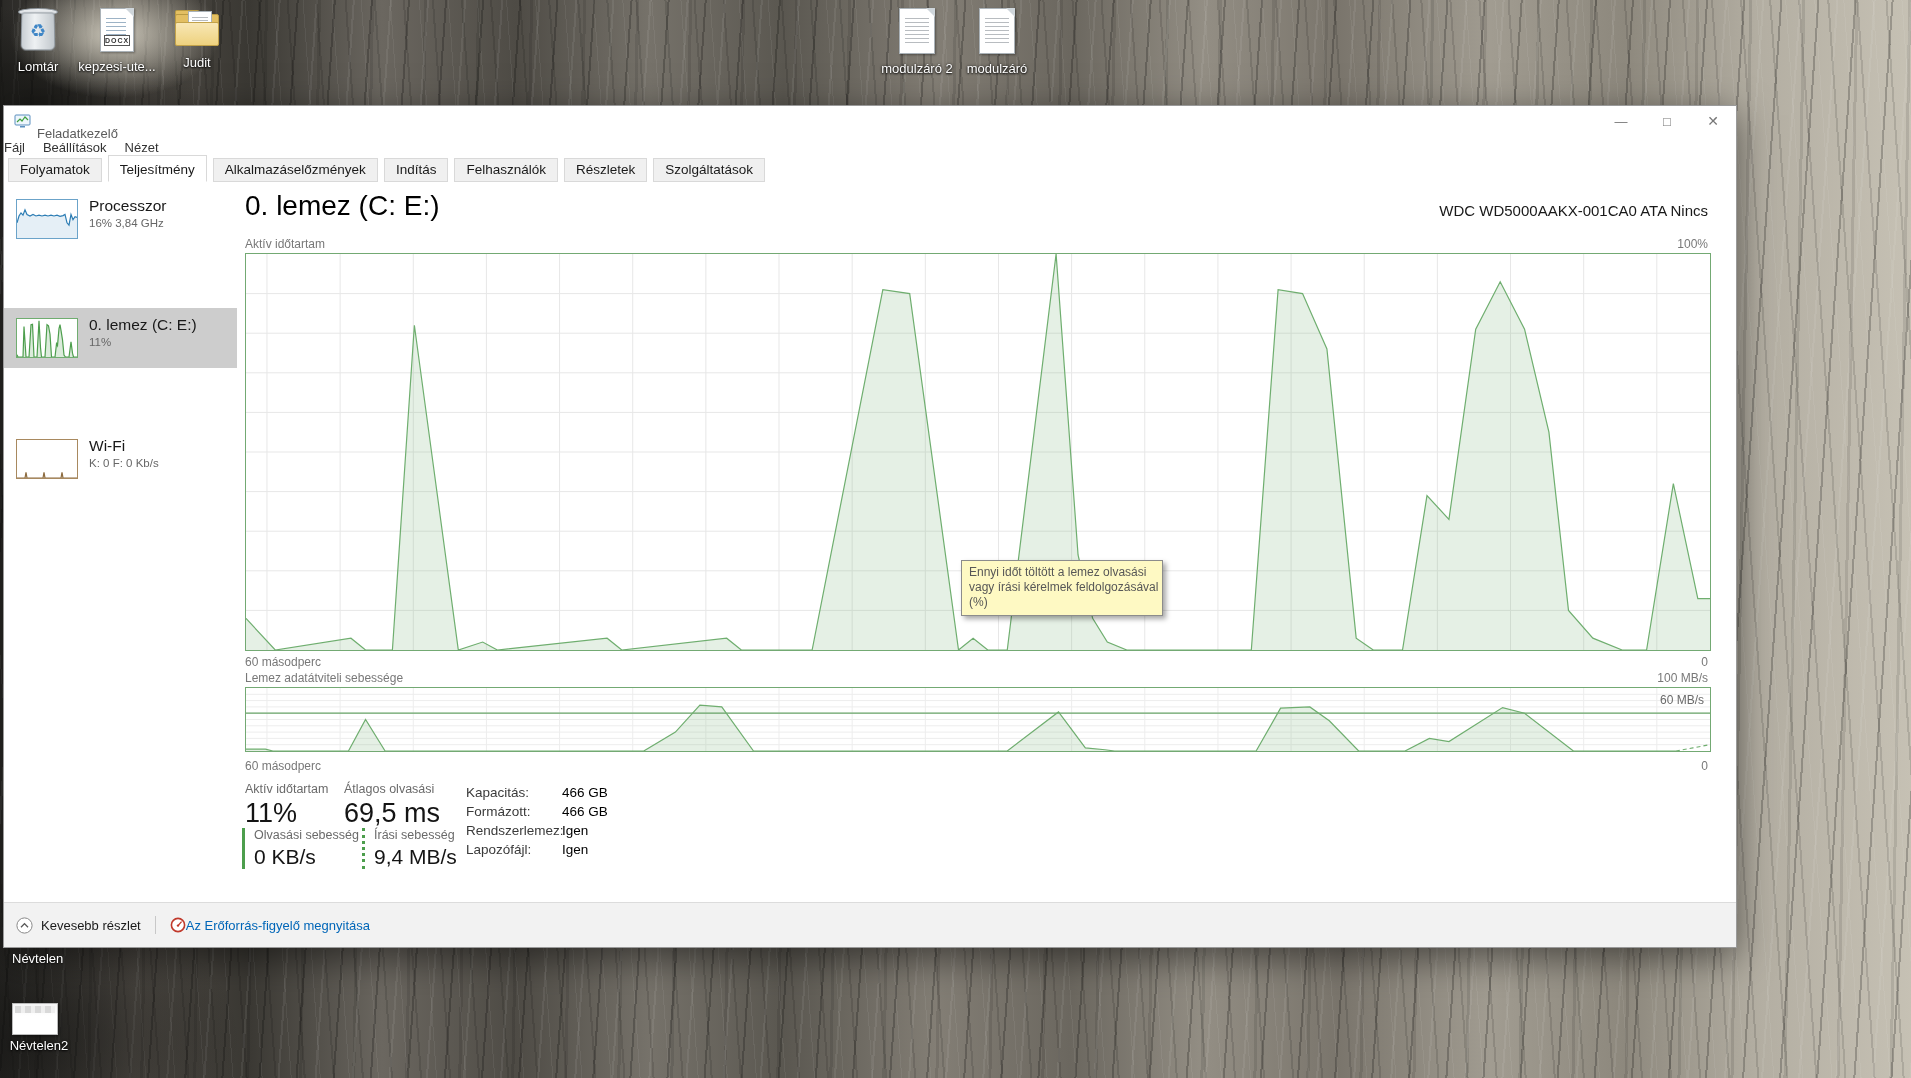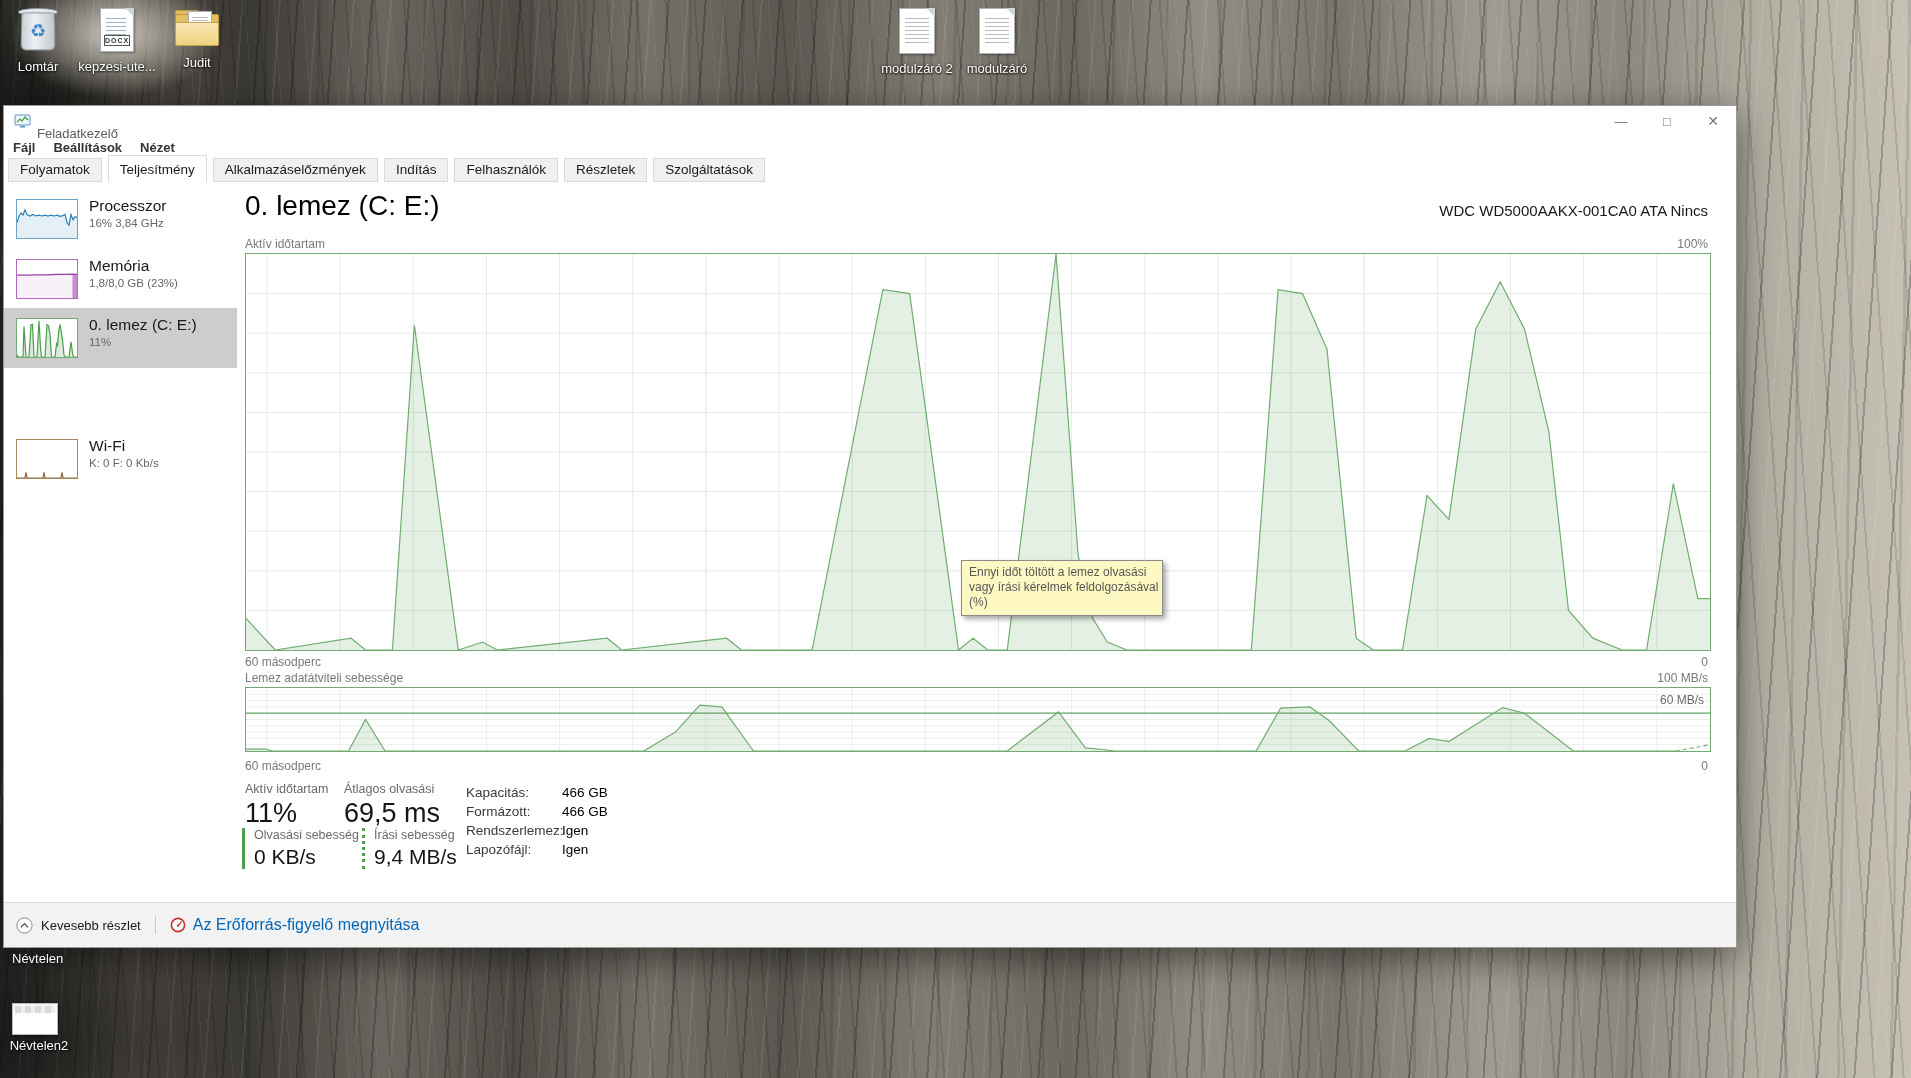--- a/index.html
+++ b/index.html
@@ -58,21 +58,21 @@
   .window { position:absolute; left:3px; top:105px; width:1734px; height:843px; background:#fff;
     border:1px solid #9a9a9a; box-shadow:0 10px 35px rgba(0,0,0,0.5); }
   .titlebar { position:absolute; left:0; top:0; right:0; height:30px; background:#fff; display:flex; align-items:center; }
   .app-icon { margin:0 6px 0 10px; width:17px; height:16px; }
   .title-text { font-size:13px; color:#5c5c5c;margin-top:24px; }
   .win-controls { position:absolute; right:0; top:0; height:30px; display:flex; }
   .win-btn { width:46px; height:30px; display:flex; align-items:center; justify-content:center;
     font-size:13px; color:#777; cursor:default; }
   .win-btn.close { font-size:14px; }
 
-  .menubar { position:absolute; left:0; top:30px; height:22px; display:flex; gap:18px; padding-left:9px; align-items:center;font-weight:bold; }
+  .menubar { position:absolute; left:0; top:30px; height:22px; display:flex; gap:18px; align-items:center; }
   .menu-item { font-size:13px; color:#333; }
 
   .tabs { position:absolute; left:4px; top:52px; height:24px; display:flex; align-items:flex-end; }
   .tab { font-size:13.5px; color:#1a1a1a; background:#f0f0f0; border:1px solid #d9d9d9; padding:3px 11px 4px;
     margin-right:6px; position:relative; }
   .tab.active { background:#fff; padding-top:6px; border-bottom-color:#fff; z-index:2; }
 
   
   .sidebar { position:absolute; left:0; top:78px; width:233px; bottom:45px; background:#fff; }
   .side-item { position:absolute; left:0; width:233px; height:52px; }
@@ -111,21 +111,21 @@
   .kv { position:absolute; left:462px; top:679px; }
   .kv-row { display:flex; margin-bottom:4px; }
   .kv-label { width:96px; font-size:13.5px; color:#3a3a3a; }
   .kv-value { font-size:13.5px; color:#000; }
 
   
   .footer { position:absolute; left:0; right:0; bottom:0; height:45px; background:#f2f2f2; border-top:1px solid #dcdcdc;
     display:flex; align-items:center; padding-left:12px; gap:10px; }
   .footer-btn { display:flex; align-items:center; gap:8px; font-size:13px; color:#1a1a1a; }
   .footer-divider { width:1px; height:18px; background:#c8c8c8; margin:0 4px; }
-  .footer-link { display:flex; align-items:center; gap:7px; font-size:16px; color:#0066b8; }
+  .footer-link { display:flex; align-items:center; font-size:13px; color:#0066b8; }
 
   .below-label { position:absolute; left:12px; top:951px; font-size:13px; color:#fff; text-shadow:0 1px 2px rgba(0,0,0,0.9); }
   .bottom-icon { position:absolute; left:4px; top:1003px; width:70px; text-align:center; }
 </style>
 </head>
 <body>
 
 <div class="desk-icon" style="left:-4px; top:6px;">
   <div class="glyph bin-body">
     <div class="lid"></div><div class="can"></div><div class="recycle">♻</div>
@@ -203,33 +203,20 @@
     <div class="side-item" style="top:10px;">
       <div class="spark-box" style="border:1px solid #6ba3c9;">
           <svg id="spark-0" viewBox="0 0 60 100" preserveAspectRatio="none">
             <polygon points="0.0,100 0.0,60.0 2.0,42.0 4.0,34.0 6.0,40.0 8.0,26.0 10.0,38.0 13.0,42.0 16.0,38.0 19.0,42.0 22.0,40.0 25.0,42.0 28.0,40.0 31.0,42.0 34.0,40.0 37.0,42.0 40.0,40.0 43.0,43.0 46.0,41.0 48.0,38.0 50.0,60.0 52.0,66.0 54.0,38.0 56.0,52.0 58.0,44.0 60.0,46.0 60.0,100" fill="rgba(45,125,180,0.12)" stroke="none"></polygon>
             <polyline points="0.0,60.0 2.0,42.0 4.0,34.0 6.0,40.0 8.0,26.0 10.0,38.0 13.0,42.0 16.0,38.0 19.0,42.0 22.0,40.0 25.0,42.0 28.0,40.0 31.0,42.0 34.0,40.0 37.0,42.0 40.0,40.0 43.0,43.0 46.0,41.0 48.0,38.0 50.0,60.0 52.0,66.0 54.0,38.0 56.0,52.0 58.0,44.0 60.0,46.0" fill="none" stroke="#2d7db4" stroke-width="1.2" vector-effect="non-scaling-stroke"></polyline>
           </svg>
         </div>
       <div class="side-text">
         <div class="side-title">Processzor</div>
         <div class="side-sub">16% 3,84 GHz</div>
-      </div>
-    </div>
-    <div class="side-item" style="top:70px;">
-      <div class="spark-box" style="border:1px solid #b06cc0;">
-          <svg id="spark-1" viewBox="0 0 60 100" preserveAspectRatio="none">
-            <polygon points="55.5,38.0 60.0,40.0 60.0,100.0 55.5,100.0" fill="rgba(155,63,168,0.55)" stroke="none"></polygon>
-            <polygon points="0.0,100 0.0,40.0 10.0,40.0 20.0,39.0 30.0,39.0 40.0,38.0 50.0,38.0 55.0,37.0 60.0,38.0 60.0,100" fill="rgba(155,63,168,0.07)" stroke="none"></polygon>
-            <polyline points="0.0,40.0 10.0,40.0 20.0,39.0 30.0,39.0 40.0,38.0 50.0,38.0 55.0,37.0 60.0,38.0" fill="none" stroke="#9b3fa8" stroke-width="1.2" vector-effect="non-scaling-stroke"></polyline>
-          </svg>
-        </div>
-      <div class="side-text">
-        <div class="side-title">Memória</div>
-        <div class="side-sub">1,8/8,0 GB (23%)</div>
       </div>
     </div>
     <div class="side-item selected" style="top:124px;">
       <div class="spark-box" style="border:1px solid #70ad70;">
           <svg id="spark-2" viewBox="0 0 60 100" preserveAspectRatio="none">
             <polygon points="0.0,100 0.0,94.0 1.0,100.0 6.0,100.0 7.0,20.0 9.0,100.0 12.0,100.0 14.0,15.0 15.5,14.0 17.0,100.0 20.0,100.0 22.0,5.0 23.5,75.0 24.5,100.0 28.0,100.0 30.0,15.0 31.5,18.0 33.0,40.0 34.5,100.0 38.0,100.0 39.5,65.0 40.5,70.0 42.0,25.0 43.0,15.0 44.0,30.0 45.5,55.0 47.0,95.0 48.5,100.0 52.0,100.0 54.0,60.0 55.5,90.0 56.5,100.0 60.0,100.0 60.0,100" fill="rgba(111,174,111,0.25)" stroke="none"></polygon>
             <polyline points="0.0,94.0 1.0,100.0 6.0,100.0 7.0,20.0 9.0,100.0 12.0,100.0 14.0,15.0 15.5,14.0 17.0,100.0 20.0,100.0 22.0,5.0 23.5,75.0 24.5,100.0 28.0,100.0 30.0,15.0 31.5,18.0 33.0,40.0 34.5,100.0 38.0,100.0 39.5,65.0 40.5,70.0 42.0,25.0 43.0,15.0 44.0,30.0 45.5,55.0 47.0,95.0 48.5,100.0 52.0,100.0 54.0,60.0 55.5,90.0 56.5,100.0 60.0,100.0" fill="none" stroke="#4d9e4d" stroke-width="1.2" vector-effect="non-scaling-stroke"></polyline>
           </svg>
         </div>
       <div class="side-text">

